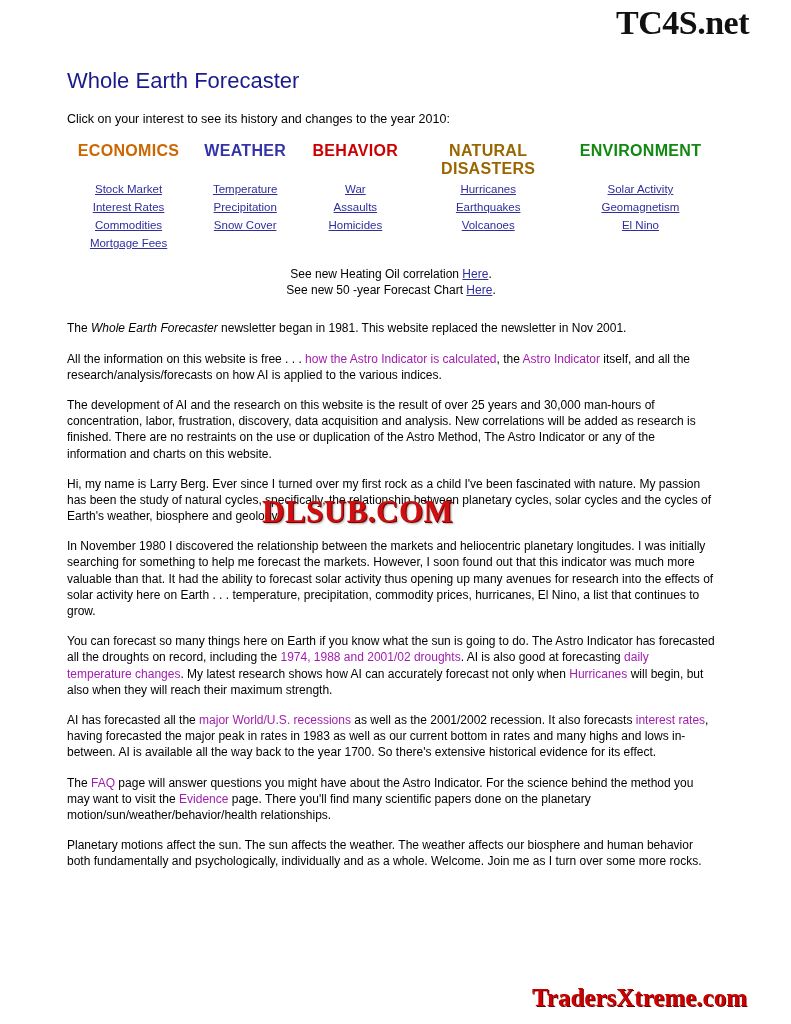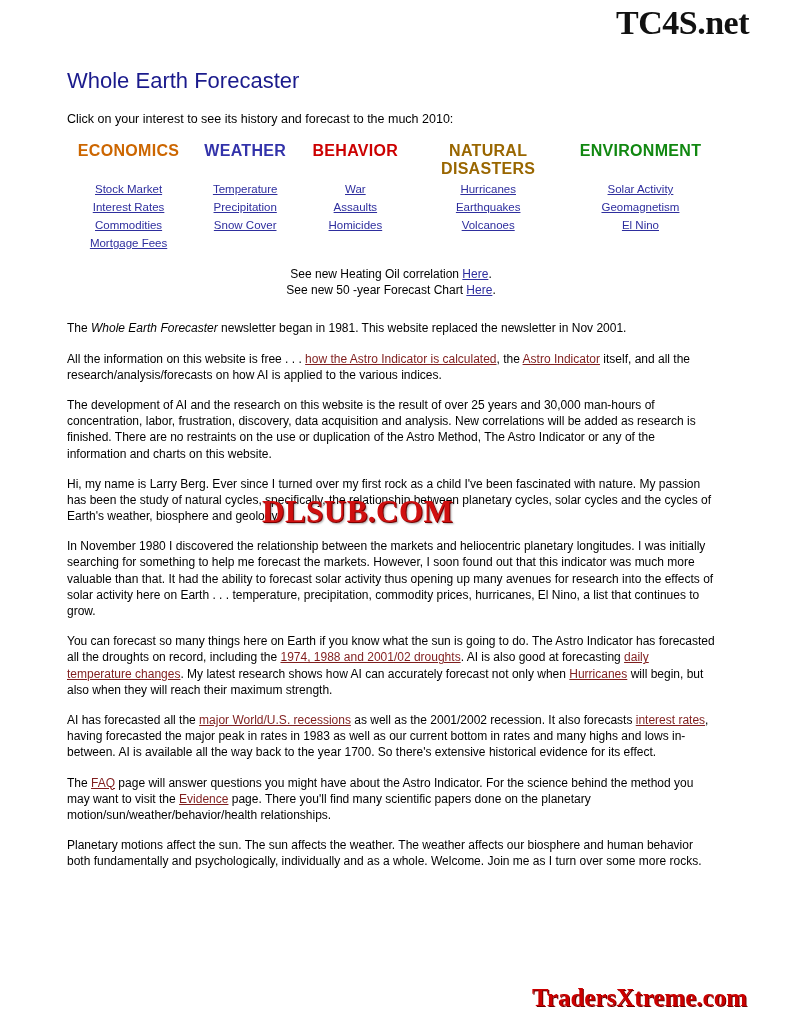--- a/index.html
+++ b/index.html
@@ -91,22 +91,21 @@
   }
   .body-text p {
     font-size: 12px;
     line-height: 1.35;
     margin: 0 0 14px 0;
   }
   .body-text p.bold {
     font-weight: bold;
   }
   .body-text a {
-    color: #7f1d1d;
-    text-decoration: underline;
+    color: #a21caf;
   }
   em { font-style: italic; }
 
   .watermark {
     position: absolute;
     left: 262px;
     top: 494px;
     font-family: "Liberation Serif", serif;
     font-size: 31px;
     font-weight: bold;
@@ -130,21 +129,21 @@
 <body>
 
 <div class="page">
 
   <div class="top-logo">TC4S.net</div>
 
   <div class="content">
 
     <h1 class="page-title">Whole Earth Forecaster</h1>
 
-    <p class="intro">Click on your interest to see its history and forecast to the much 2010:</p>
+    <p class="intro">Click on your interest to see its history and changes to the year 2010:</p>
 
     <table class="links-table">
       <colgroup>
         <col style="width:19%">
           <col style="width:17%">
           <col style="width:17%">
           <col style="width:24%">
           <col style="width:23%">
       </colgroup>
       <tbody>

